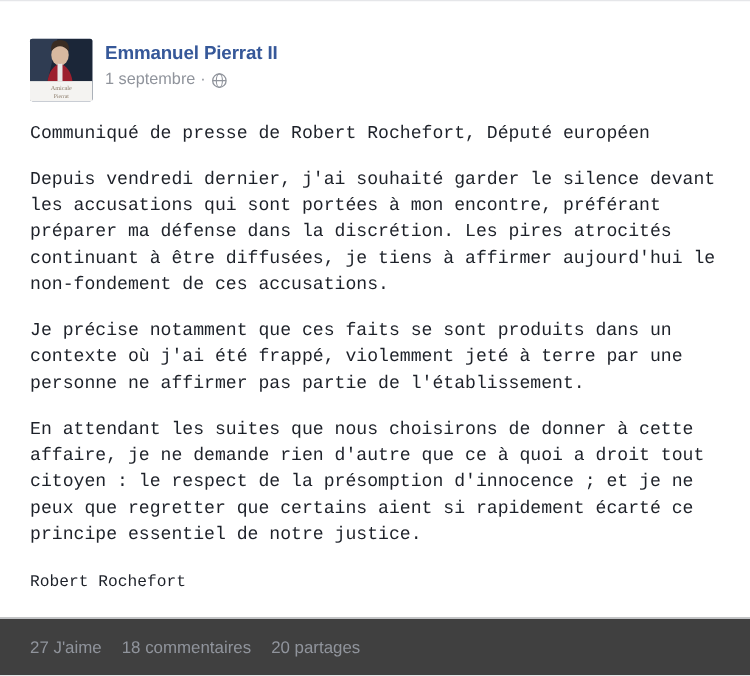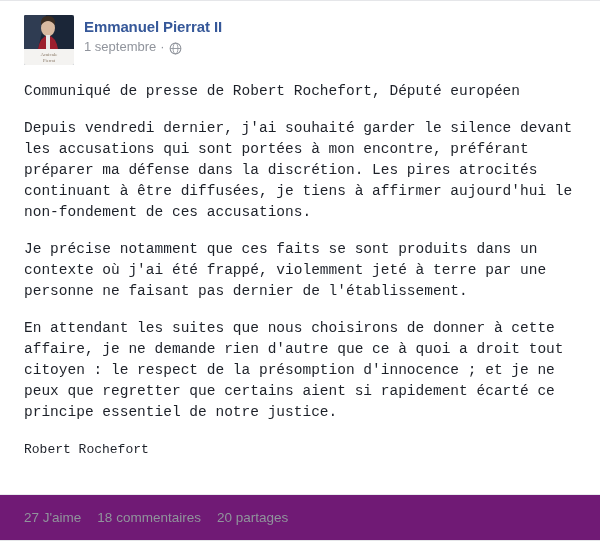--- a/index.html
+++ b/index.html
@@ -19,21 +19,21 @@
     height: 541px;
     box-sizing: border-box;
     background: #ffffff;
     border: 1px solid #e5e6e9;
     border-left: none;
     border-right: none;
     padding: 0;
     overflow: hidden;
   }
   .post-inner {
-    padding: 14px 24px 0 24px;
+    padding: 30px 24px 0 24px;
   }
   .post-header {
     display: flex;
     align-items: flex-start;
     margin-bottom: 16px;
   }
   .avatar {
     width: 50px;
     height: 50px;
     flex: 0 0 50px;
@@ -103,21 +103,21 @@
     position: absolute;
     left: 0;
     right: 0;
     bottom: 0;
     height: 46px;
     display: flex;
     align-items: center;
     padding: 0 24px;
     box-sizing: border-box;
     border-top: 1px solid #e9ebee;
-    background: #701a75;
+    background: #404040;
   }
   .stat {
     font-size: 13.5px;
     color: #90949c;
     margin-right: 16px;
     cursor: pointer;
   }
   .stat:last-child { margin-right: 9px; }
 </style>
 </head>
@@ -157,21 +157,21 @@
             </svg>
           </span>
         </div>
       </div>
 
     </div>
 
     <div class="post-body">
       <p>Communiqué de presse de Robert Rochefort, Député européen</p>
       <p>Depuis vendredi dernier, j'ai souhaité garder le silence devant les accusations qui sont portées à mon encontre, préférant préparer ma défense dans la discrétion. Les pires atrocités continuant à être diffusées, je tiens à affirmer aujourd'hui le non-fondement de ces accusations.</p>
-      <p>Je précise notamment que ces faits se sont produits dans un contexte où j'ai été frappé, violemment jeté à terre par une personne ne faisant pas dernier de l'établissement.</p>
+      <p>Je précise notamment que ces faits se sont produits dans un contexte où j'ai été frappé, violemment jeté à terre par une personne ne affirmer pas partie de l'établissement.</p>
       <p>En attendant les suites que nous choisirons de donner à cette affaire, je ne demande rien d'autre que ce à quoi a droit tout citoyen : le respect de la présomption d'innocence ; et je ne peux que regretter que certains aient si rapidement écarté ce principe essentiel de notre justice.</p>
       <div class="signature">Robert Rochefort</div>
     </div>
 
   </div>
 
   <div class="stats-bar">
     <span class="stat">27 J'aime</span>
     <span class="stat">18 commentaires</span>
     <span class="stat">20 partages</span>

